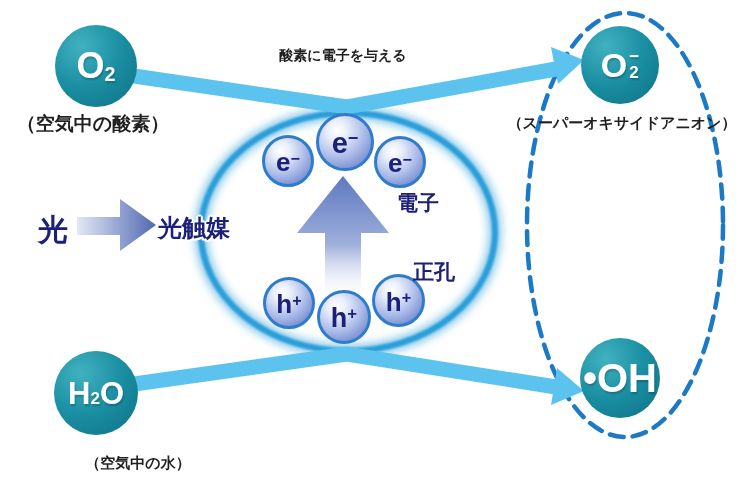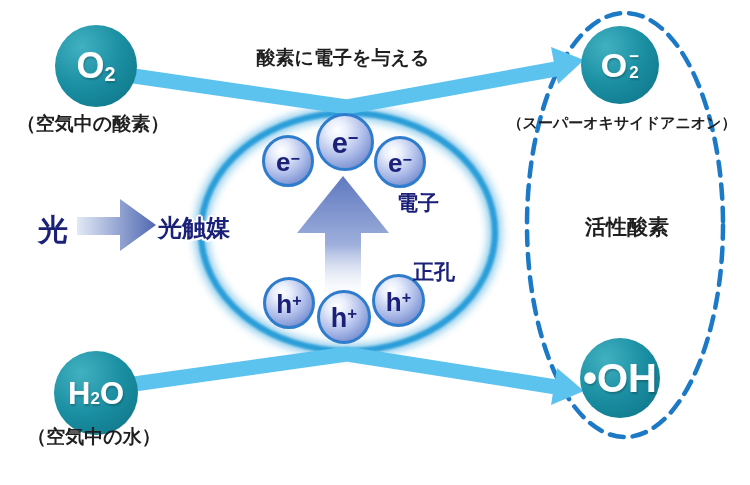--- a/index.html
+++ b/index.html
@@ -117,25 +117,24 @@
         <span>O</span>
       </span>
   </div>
 
   <div class="mol abs" style="left:580px; top:338px; width:80px; height:80px; font-size:40px;">
     <span class="chem">•OH</span>
   </div>
 
   <div class="caption abs" style="left:0px; top:113px; width:186px; font-size:19px;">（空気中の酸素）</div>
   <div class="caption abs" style="left:505px; top:114px; width:234px; font-size:15px;">（スーパーオキサイドアニオン）</div>
-  <div class="caption abs" style="left:0px; top:426px; width:188px; font-size:19px;">（空気中の水）</div>
+  <div class="caption abs" style="left:0px; top:454px; width:188px; font-size:15px;padding-left:44px;">（空気中の水）</div>
 
-  <div class="caption abs" style="left:223px; top:47px; width:240px; font-size:19px;">酸素に電子を与える</div>
+  <div class="caption abs" style="left:223px; top:47px; width:240px; font-size:14px;">酸素に電子を与える</div>
 
-  <div class="caption abs" style="left:547px; top:215px; width:160px; font-size:21px;">活性酸素</div>
 
   <div class="navy-label abs" style="left:38px; top:210px; font-size:30px;">光</div>
   <div class="navy-label outlined abs" style="left:158px; top:212px; font-size:24px;">光触媒</div>
 
   <div class="orb abs" style="left:262px; top:135px; width:52px; height:52px; font-size:26px;">
     <span class="sym"><span>e</span><span class="sp">−</span></span>
   </div>
   <div class="orb abs" style="left:316px; top:113px; width:58px; height:58px; font-size:29px;">
     <span class="sym"><span>e</span><span class="sp">−</span></span>
   </div>

